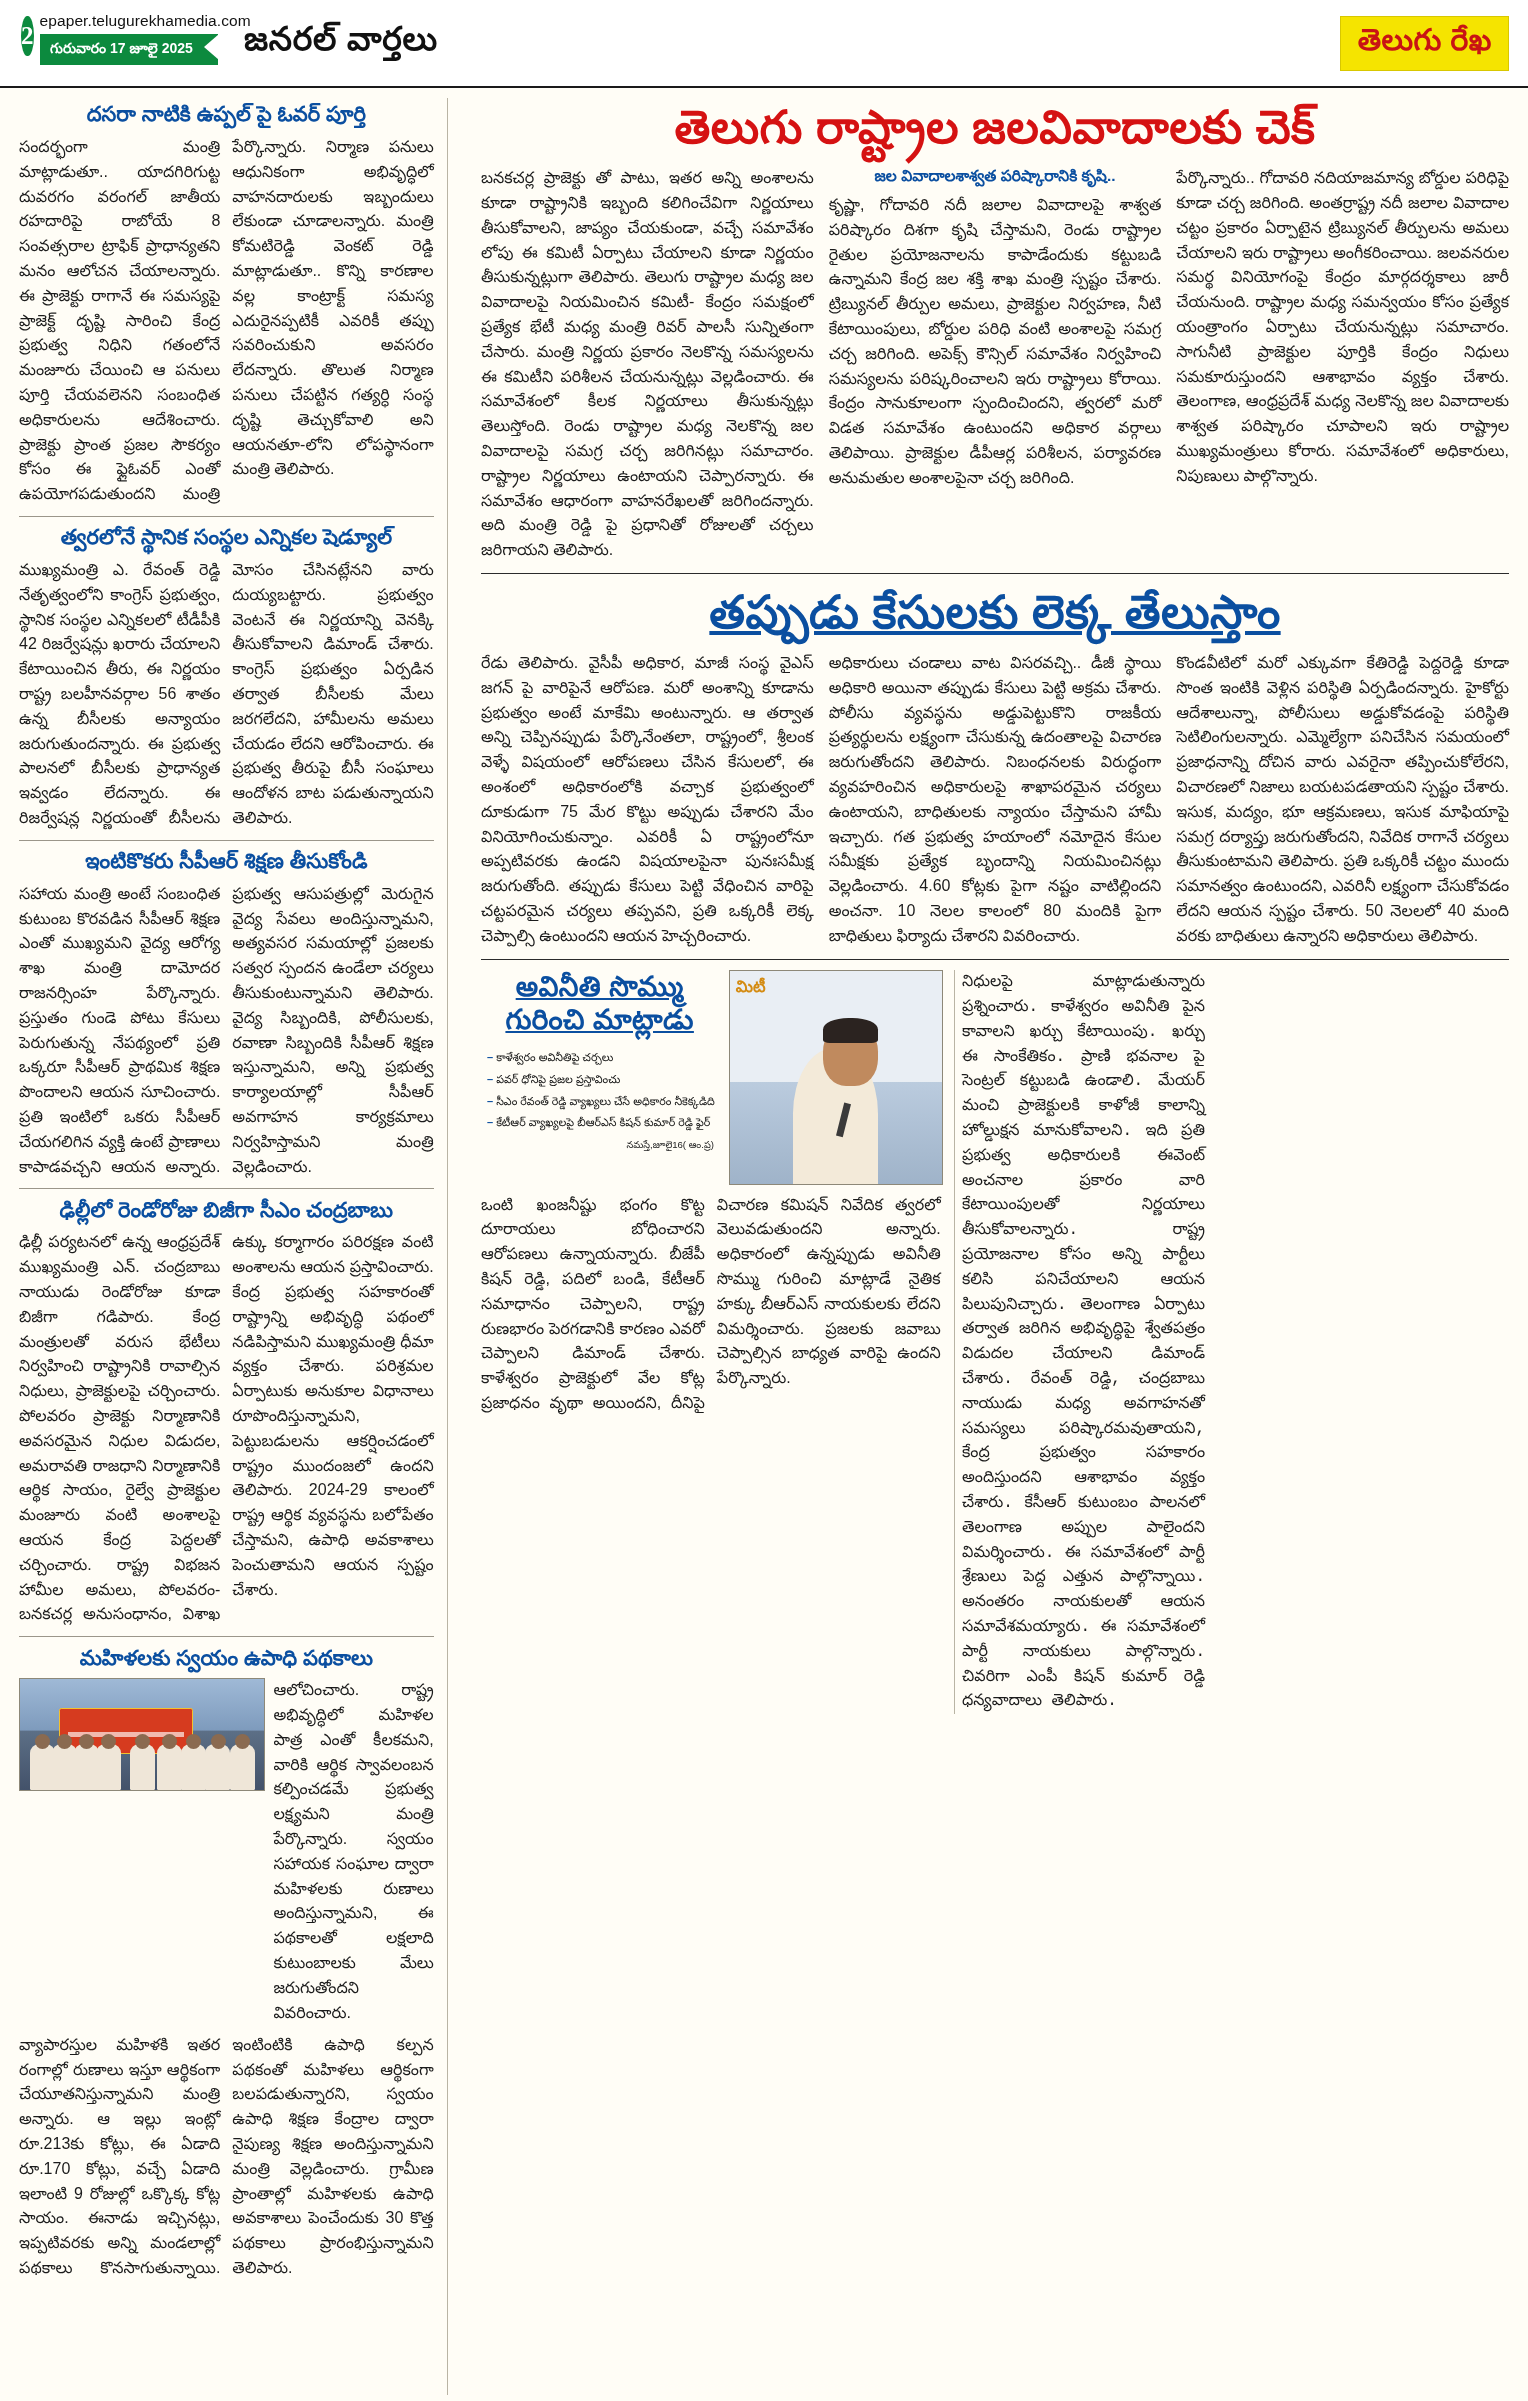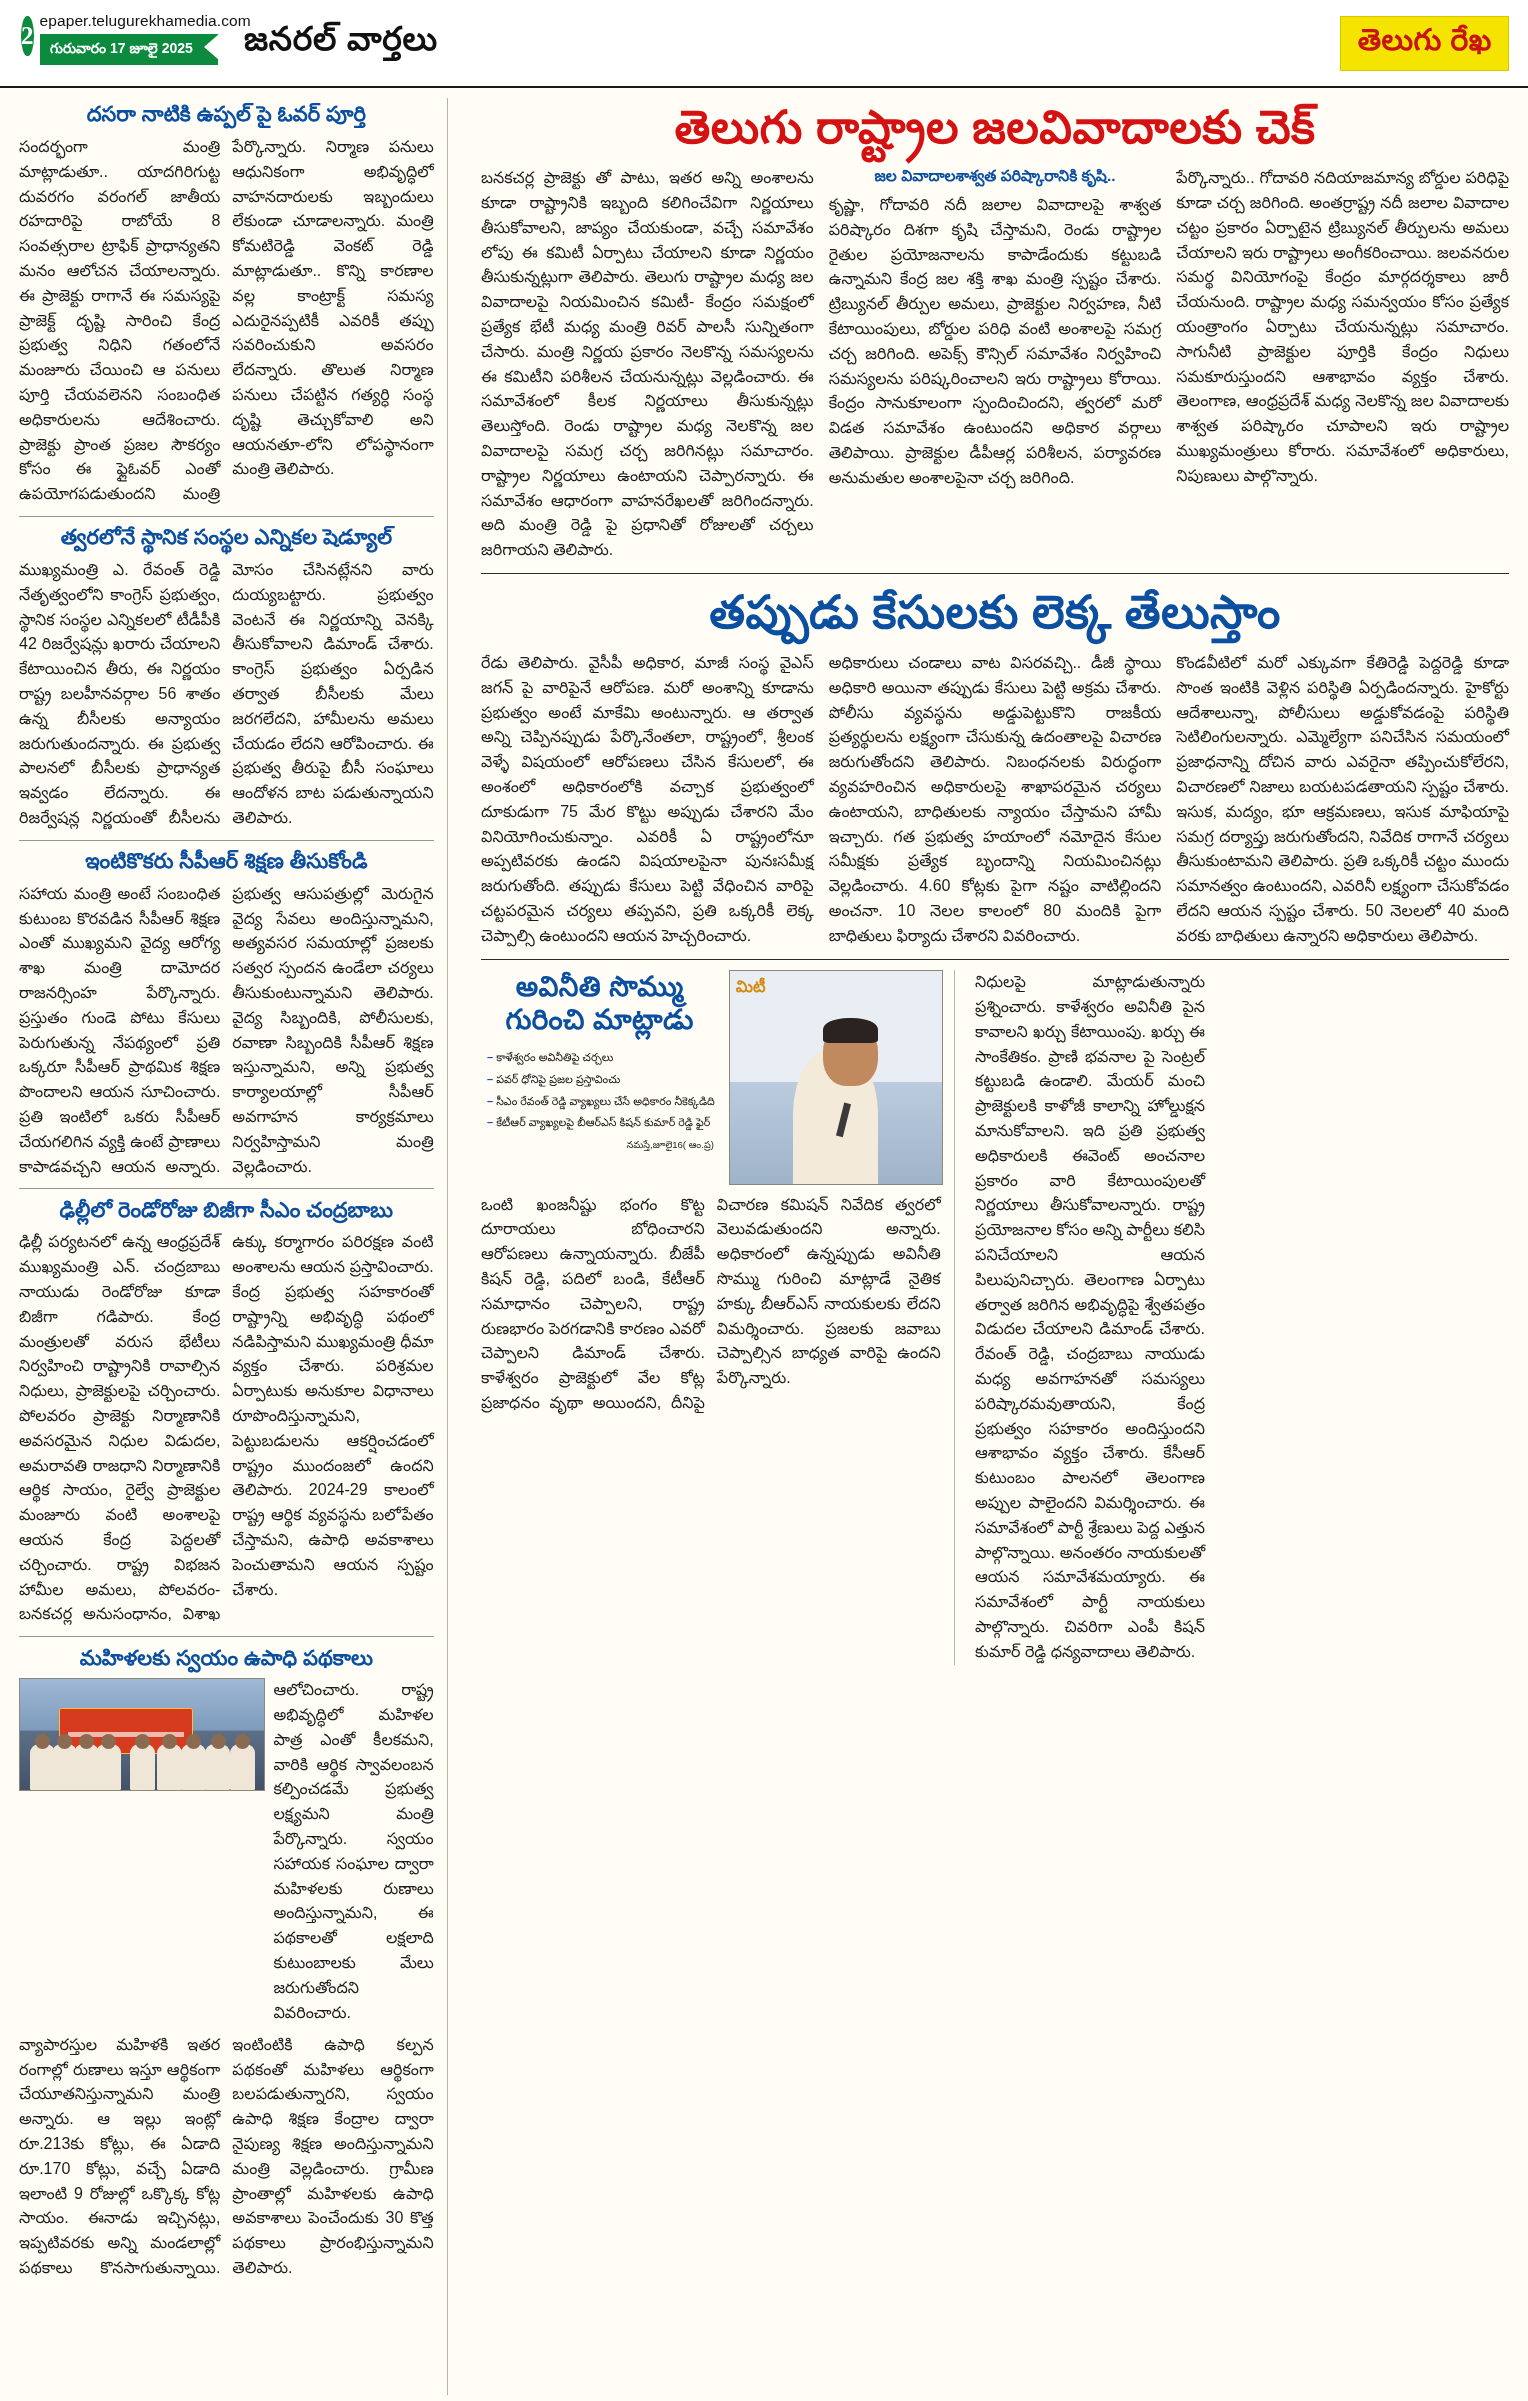--- a/index.html
+++ b/index.html
@@ -173,20 +173,21 @@
     letter-spacing: 0.4px;
   }
   .headline-blue-big {
     font-size: 46px;
     font-weight: bold;
     color: #0b4fa0;
     text-align: center;
     line-height: 1.18;
     margin: 7.4px 0 12px 0;
     letter-spacing: 0.4px;
+    text-decoration: underline;
   }
   .hl-divider {
     border: 0;
     border-top: 1.5px solid #2b2b2b;
     margin: 10.4px 0 10.4px 0;
   }
 
   
   .photo {
     position: relative;
@@ -488,21 +489,21 @@
                 <div class="pt-sash"></div>
                 <div class="pt-head"></div>
                 <div class="pt-hair"></div>
                 <div class="pt-mic"></div>
               </div>
             </div>
           </div>
           <div class="body-text two-col" style="margin-top:7.4px;">ఒంటి ఖంజనీష్టు భంగం కొట్ట దూరాయలు బోధించారని ఆరోపణలు ఉన్నాయన్నారు. బీజేపీ కిషన్ రెడ్డి, పదిలో బండి, కేటీఆర్ సమాధానం చెప్పాలని, రాష్ట్ర రుణభారం పెరగడానికి కారణం ఎవరో చెప్పాలని డిమాండ్ చేశారు. కాళేశ్వరం ప్రాజెక్టులో వేల కోట్ల ప్రజాధనం వృథా అయిందని, దీనిపై విచారణ కమిషన్ నివేదిక త్వరలో వెలువడుతుందని అన్నారు. అధికారంలో ఉన్నప్పుడు అవినీతి సొమ్ము గురించి మాట్లాడే నైతిక హక్కు బీఆర్ఎస్ నాయకులకు లేదని విమర్శించారు. ప్రజలకు జవాబు చెప్పాల్సిన బాధ్యత వారిపై ఉందని పేర్కొన్నారు.</div>
         </div>
 
-        <div class="bw-col bw-sep" style="width:251px; padding-left:20px;">
+        <div class="bw-col bw-sep" style="width:251px; padding-left:7px;font-family:Liberation Mono, monospace;">
           <div class="body-text">నిధులపై మాట్లాడుతున్నారు ప్రశ్నించారు. కాళేశ్వరం అవినీతి పైన కావాలని ఖర్చు కేటాయింపు. ఖర్చు ఈ సాంకేతికం. ప్రాణి భవనాల పై సెంట్రల్ కట్టుబడి ఉండాలి. మేయర్ మంచి ప్రాజెక్టులకి కాళోజీ కాలాన్ని హోల్డుక్షన మానుకోవాలని. ఇది ప్రతి ప్రభుత్వ అధికారులకి ఈవెంట్ అంచనాల ప్రకారం వారి కేటాయింపులతో నిర్ణయాలు తీసుకోవాలన్నారు. రాష్ట్ర ప్రయోజనాల కోసం అన్ని పార్టీలు కలిసి పనిచేయాలని ఆయన పిలుపునిచ్చారు. తెలంగాణ ఏర్పాటు తర్వాత జరిగిన అభివృద్ధిపై శ్వేతపత్రం విడుదల చేయాలని డిమాండ్ చేశారు. రేవంత్ రెడ్డి, చంద్రబాబు నాయుడు మధ్య అవగాహనతో సమస్యలు పరిష్కారమవుతాయని, కేంద్ర ప్రభుత్వం సహకారం అందిస్తుందని ఆశాభావం వ్యక్తం చేశారు. కేసీఆర్ కుటుంబం పాలనలో తెలంగాణ అప్పుల పాలైందని విమర్శించారు. ఈ సమావేశంలో పార్టీ శ్రేణులు పెద్ద ఎత్తున పాల్గొన్నాయి. అనంతరం నాయకులతో ఆయన సమావేశమయ్యారు. ఈ సమావేశంలో పార్టీ నాయకులు పాల్గొన్నారు. చివరిగా ఎంపీ కిషన్ కుమార్ రెడ్డి ధన్యవాదాలు తెలిపారు.</div>
         </div>
 
       </div>
 
     </div>
   </div>
 </div>
 
 

